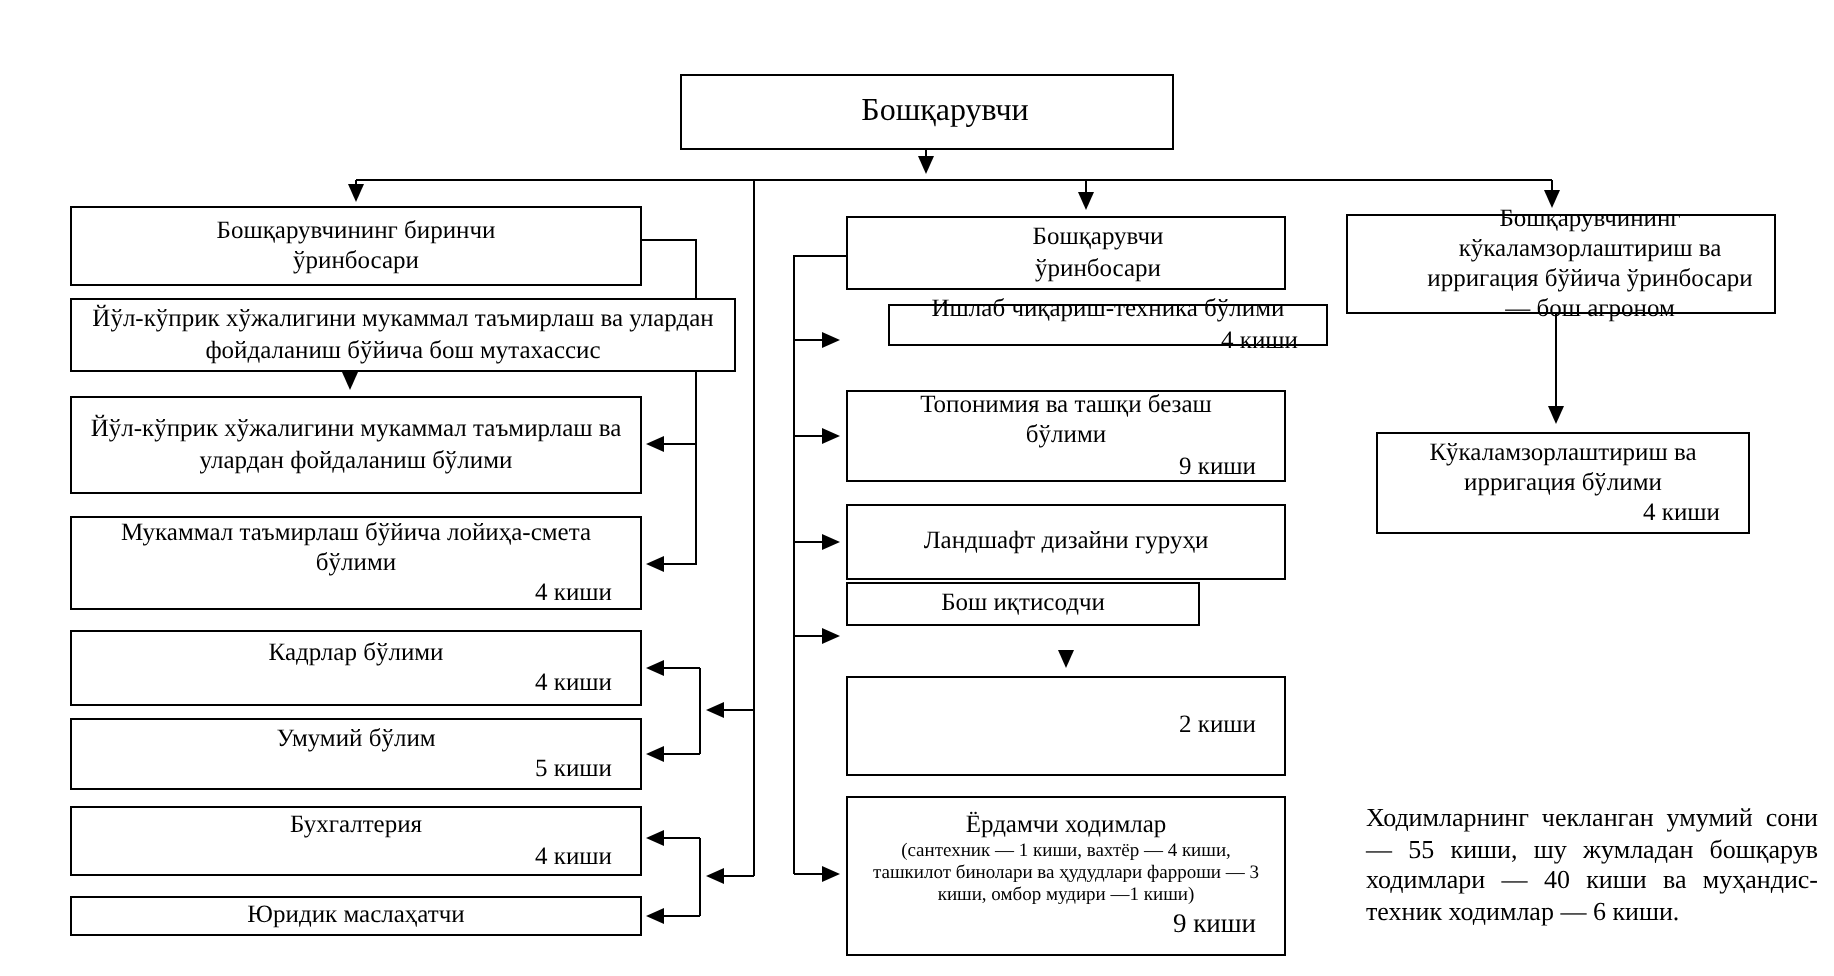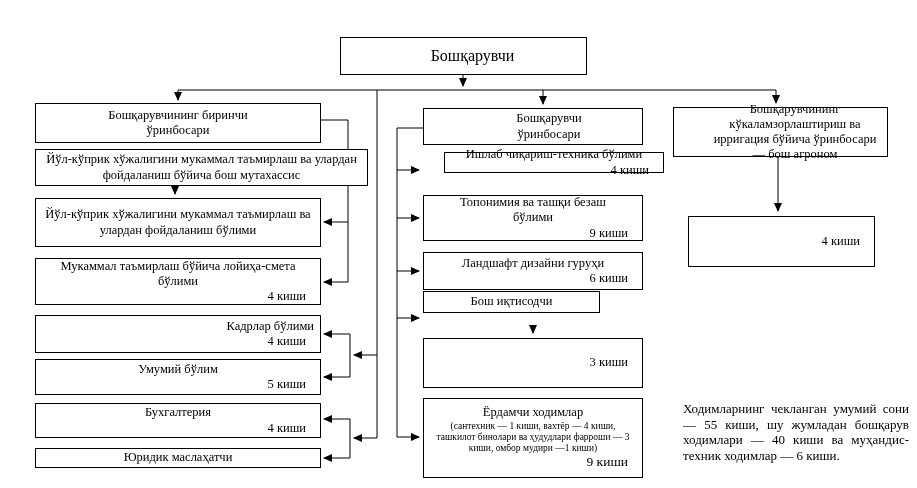--- a/index.html
+++ b/index.html
@@ -77,21 +77,21 @@
   <div class="box" style="left:35px;top:149px;width:333px;height:37px;">
     <span class="title">Йўл-кўприк хўжалигини мукаммал таъмирлаш ва улардан фойдаланиш бўйича бош мутахассис</span>
   </div>
   <div class="box" style="left:35px;top:198px;width:286px;height:49px;">
     <span class="title">Йўл-кўприк хўжалигини мукаммал таъмирлаш ва улардан фойдаланиш бўлими</span>
   </div>
   <div class="box" style="left:35px;top:258px;width:286px;height:47px;">
     <span class="title">Мукаммал таъмирлаш бўйича лойиҳа-смета бўлими</span>
     <span class="count">4 киши</span>
   </div>
-  <div class="box" style="left:35px;top:315px;width:286px;height:38px;align-items:flex-end;">
+  <div class="box" style="left:35px;top:315px;width:286px;height:38px;">
     <span class="title">Кадрлар бўлими</span>
     <span class="count">4 киши</span>
   </div>
   <div class="box" style="left:35px;top:359px;width:286px;height:36px;">
     <span class="title">Умумий бўлим</span>
     <span class="count">5 киши</span>
   </div>
   <div class="box" style="left:35px;top:403px;width:286px;height:35px;">
     <span class="title">Бухгалтерия</span>
     <span class="count">4 киши</span>
@@ -106,36 +106,36 @@
   <div class="box" style="left:423px;top:152px;width:220px;height:21px;margin-left:21px;">
     <span class="title">Ишлаб чиқариш-техника бўлими</span>
     <span class="count">4 киши</span>
   </div>
   <div class="box" style="left:423px;top:195px;width:220px;height:46px;">
     <span class="title" style="max-width:170px;">Топонимия ва ташқи безаш бўлими</span>
     <span class="count">9 киши</span>
   </div>
   <div class="box" style="left:423px;top:252px;width:220px;height:38px;">
     <span class="title">Ландшафт дизайни гуруҳи</span>
-    <span class="count">6 киши</span>
   </div>
   <div class="box" style="left:423px;top:291px;width:177px;height:22px;padding:0 6px;">
     <span class="title">Бош иқтисодчи</span>
   </div>
   <div class="box" style="left:423px;top:338px;width:220px;height:50px;">
-    <span class="count">3 киши</span>
+    <span class="count">2 киши</span>
   </div>
   <div class="box m7" style="left:423px;top:398px;width:220px;height:80px;">
     <span class="title">Ёрдамчи ходимлар</span>
     <span class="detail">(сантехник — 1 киши, вахтёр — 4 киши, ташкилот бинолари ва ҳудудлари фарроши — 3 киши, омбор мудири —1 киши)</span>
     <span class="count">9 киши</span>
   </div>
 
   <div class="box" style="left:673px;top:107px;width:215px;height:50px;">
     <span class="title" style="max-width:205px;margin-left:29px;">Бошқарувчининг кўкаламзорлаштириш ва ирригация бўйича ўринбосари — бош агроном</span>
   </div>
   <div class="box" style="left:688px;top:216px;width:187px;height:51px;">
+    <span class="title">Кўкаламзорлаштириш ва ирригация бўлими</span>
     <span class="count">4 киши</span>
   </div>
 
   <div class="note">Ходимларнинг чекланган умумий сони — 55 киши, шу жумладан бошқарув ходимлари — 40 киши ва муҳандис-техник ходимлар — 6 киши.</div>
 
 </div>
 
 </body></html>

